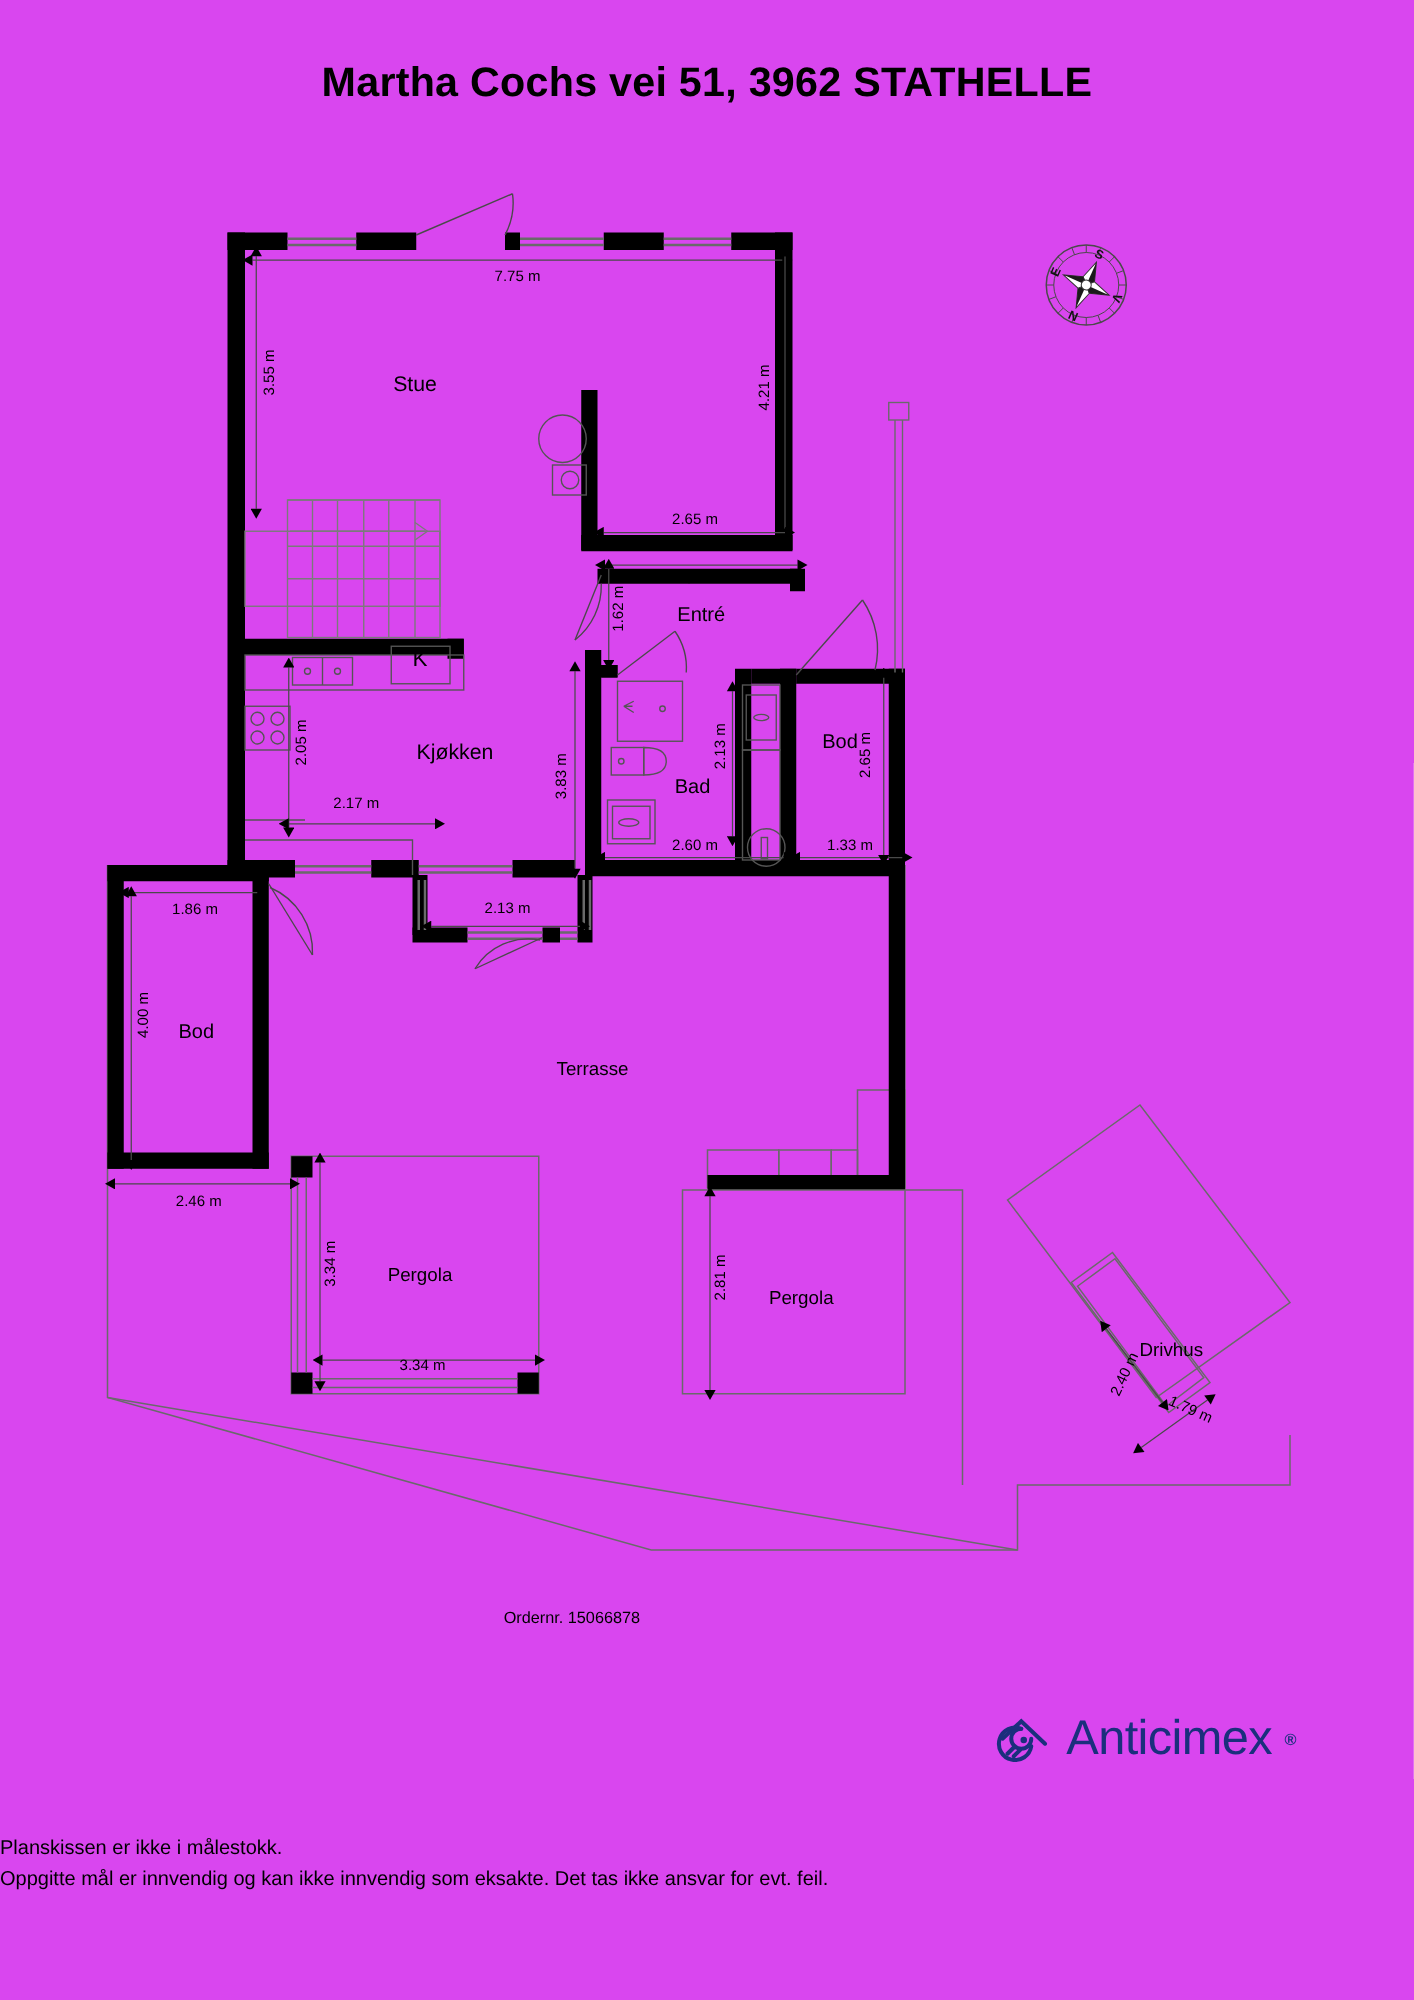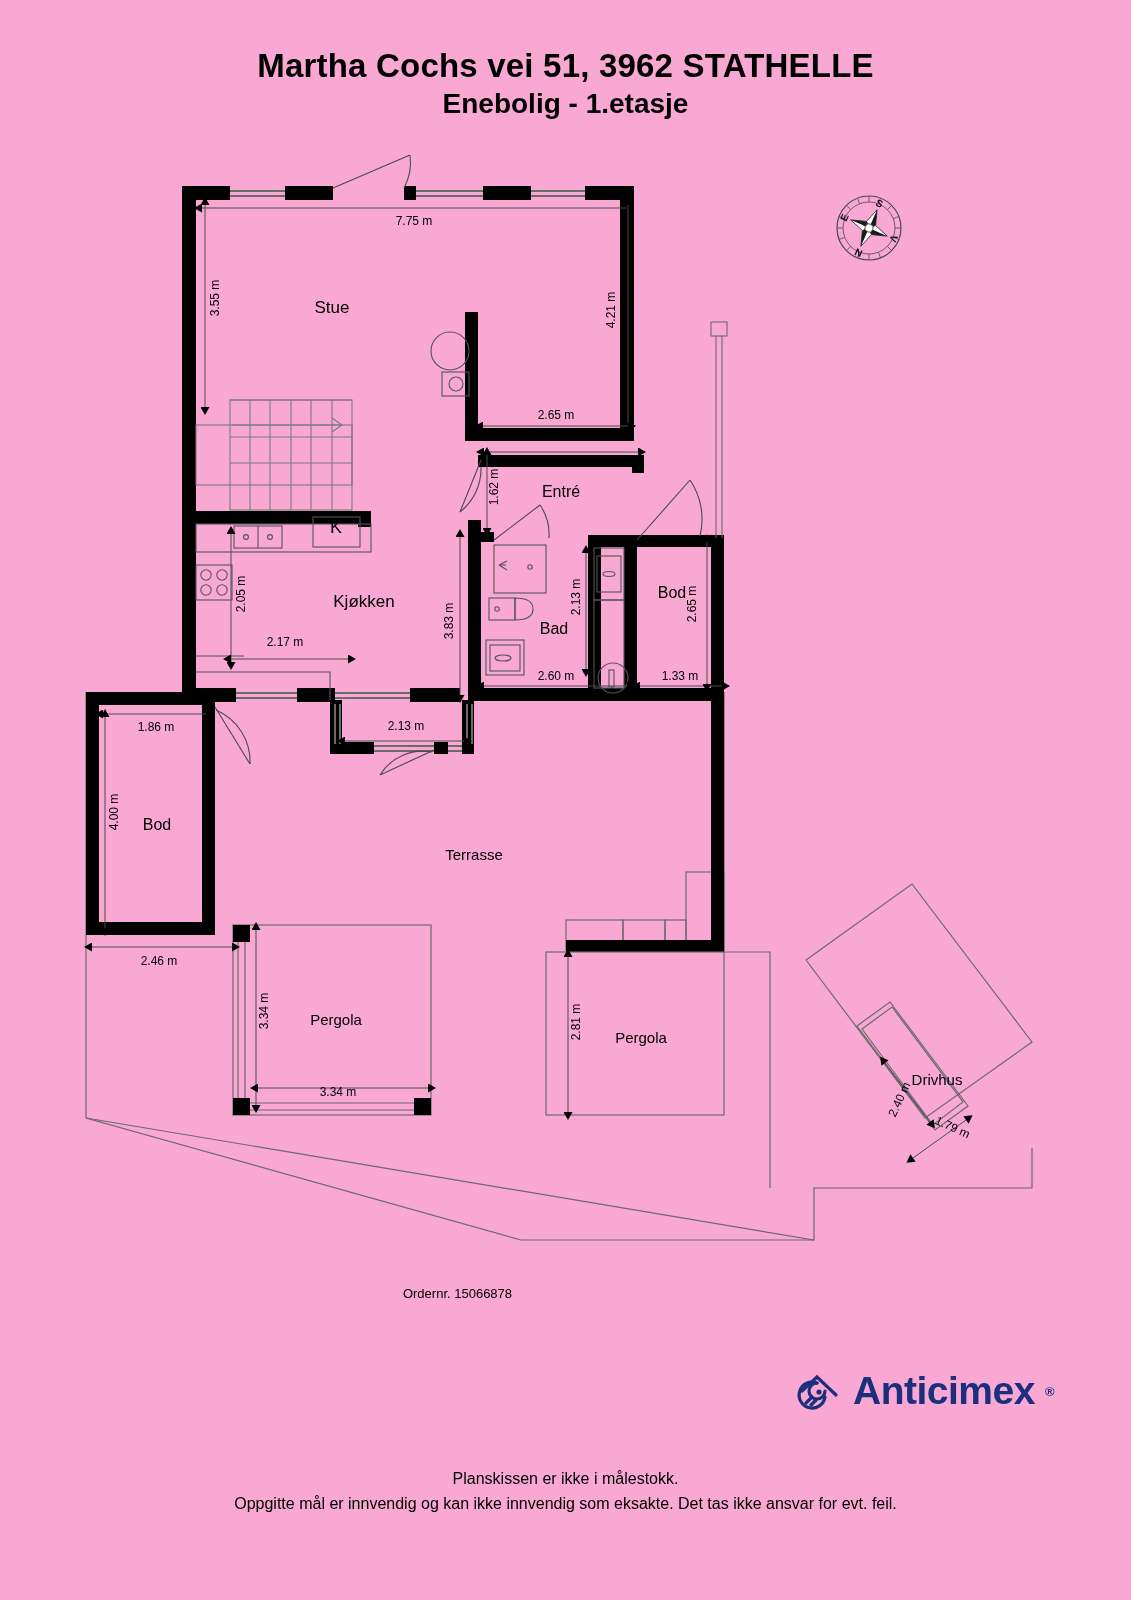--- a/index.html
+++ b/index.html
@@ -13,21 +13,21 @@
     position: relative;
     font-family: "Liberation Sans", sans-serif;
     color: #000000;
     overflow: hidden;
   }
   #page {
     position: absolute;
     left: 0; top: 0;
     width: 1131px;
     height: 1600px;
-    background: #f9a8d4;
+    background: #d946ef;
   }
   .title-block {
     position: absolute;
     left: 0;
     top: 46px;
     width: 1131px;
     text-align: center;
   }
   .title-line1 {
     font-size: 33px;
@@ -53,55 +53,53 @@
     top: 1286px;
     width: 915px;
     text-align: center;
     font-size: 13px;
   }
   .footer-block {
     position: absolute;
     left: 0;
     top: 1466px;
     width: 1131px;
-    text-align: center;
     font-size: 16px;
     line-height: 25px;
   }
   .logo-block {
     position: absolute;
     left: 795px;
     top: 1362px;
     width: 270px;
     height: 58px;
     display: flex;
     align-items: center;
     gap: 10px;
   }
   .logo-text {
     font-size: 39px;
-    font-weight: bold;
+    font-weight: normal;
     color: #1b2f7d;
     letter-spacing: -0.5px;
   }
   .logo-reg {
     font-size: 13px;
     color: #1b2f7d;
     vertical-align: super;
     font-weight: bold;
   }
 </style>
 </head>
 <body>
 
 <div id="page">
 
   <div class="title-block">
     <div class="title-line1">Martha Cochs vei 51, 3962 STATHELLE</div>
-    <div class="title-line2">Enebolig - 1.etasje</div>
   </div>
 
   <svg id="plan-svg" viewBox="0 0 1131 1600" xmlns="http://www.w3.org/2000/svg">
 
     <g fill="none" stroke="#6a6a6a" stroke-width="1.2">
       <path d="M86,692 L86,1118 L521,1240 L814,1240 L814,1188 L1032,1188 L1032,1148"></path>
       <path d="M86,1118 L814,1240"></path>
       <path d="M724,692 L724,952"></path>
       <path d="M724,952 L770,952 L770,1188"></path>
     </g>

